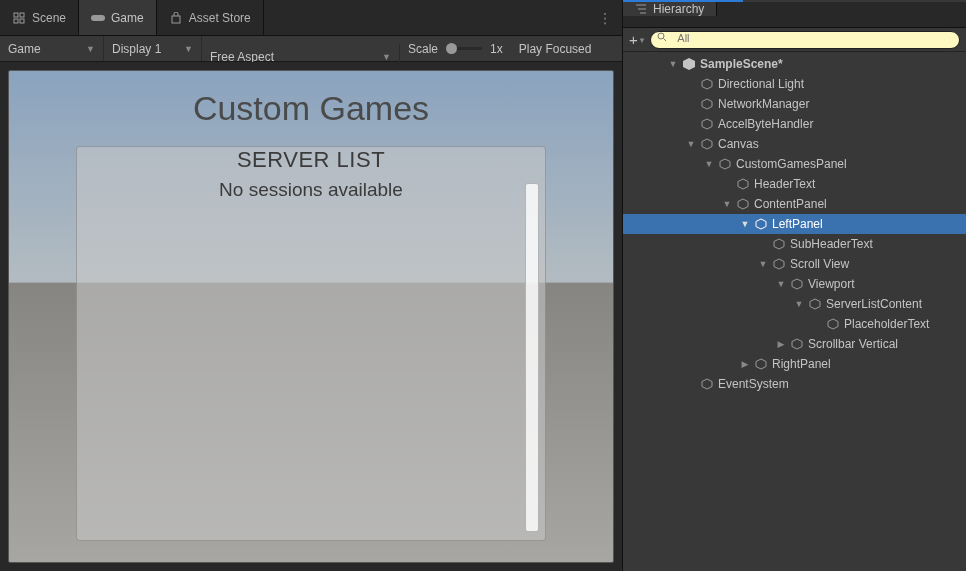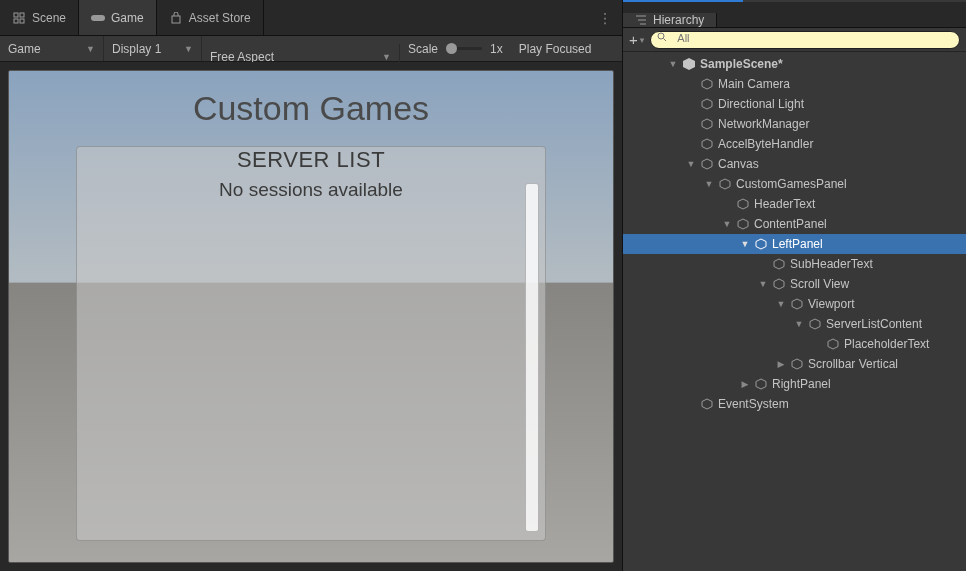--- a/index.html
+++ b/index.html
@@ -36,21 +36,21 @@
   .game-view { flex: 1; background: #282828; position: relative; padding: 8px; }
   .game-canvas { width: 100%; height: 100%; background: linear-gradient(to bottom, #8AA3BE 0%, #B2BBC1 42%, #B2BBC1 43%, #868582 43.2%, #A7A6A3 100%); border: 1px solid #555; border-radius: 2px; position: relative; display: flex; flex-direction: column; align-items: center; }
   .game-title { font-size: 34px; color: #4A4A4A; margin-top: 18px; font-weight: 400; }
   .server-box { margin-top: 18px; width: 470px; height: 395px; background: rgba(200,200,200,0.55); border: 1px solid rgba(100,100,100,0.4); border-radius: 4px; display: flex; flex-direction: column; align-items: center; position: relative; }
   .server-box-title { font-size: 22px; color: #3b3b3b; letter-spacing: 0.5px; }
   .server-box-msg { font-size: 19px; color: #3b3b3b; margin-top: 6px; }
   .scrollbar { position: absolute; right: 6px; top: 36px; width: 14px; bottom: 8px; background: rgba(255,255,255,0.8); border-radius: 3px; border: 1px solid rgba(120,120,120,0.5); }
 
   
   .hier-blue { height: 2px; background: #2e7bd6; width: 120px; }
-  .hier-tabbar { height: 26px; background: #282828; display: flex; align-items: flex-end; border-bottom: 1px solid #111; }
+  .hier-tabbar { height: 26px; background: #282828; display: flex; align-items: flex-start; border-bottom: 1px solid #111; }
   .hier-tab { display: flex; align-items: center; gap: 6px; padding: 0 12px; background: #383838; font-size: 12px; color: #C4C4C4; border-right: 1px solid #111; }
 
   .hier-toolbar { height: 24px; background: #383838; display: flex; align-items: center; padding: 0 6px; gap: 6px; border-bottom: 1px solid #232323; }
   .plus-dd { display: flex; align-items: center; font-size: 15px; color: #C4C4C4; gap: 2px; }
   .hier-search { flex: 1; height: 18px; background: #fef9c3; border: 1px solid #212121; border-radius: 9px; display: flex; align-items: flex-start; padding: 0 6px; gap: 10px; }
   .hier-search input { background: transparent; border: none; outline: none; color: #888; font-size: 11px; width: 100%; }
 
   .tree { flex: 1; overflow: hidden; font-size: 12px; padding-top: 2px; }
   .tree-row { height: 20px; display: flex; align-items: center; gap: 4px; white-space: nowrap; }
   .tree-row.selected { background: #3A72B0; color: #fff; }
@@ -184,29 +184,20 @@
       <div class="tree-row ind0">
         <span class="fold">▼</span>
         <span class="cube">
           <svg width="14" height="14" viewBox="0 0 14 14">
               <polygon points="7,1 13,4 13,10 7,13 1,10 1,4" fill="#C4C4C4"></polygon>
             </svg>
         </span>
         <span class="lbl" style="font-weight:600">SampleScene*</span>
       </div>
 
-      <div class="tree-row ind1">
-        <span class="fold"></span>
-        <span class="cube">
-            <svg width="12" height="12" viewBox="0 0 12 12">
-              <polygon points="6,1 11,3.5 11,8.5 6,11 1,8.5 1,3.5" fill="none" stroke="#999"></polygon>
-            </svg>
-          </span>
-        <span class="lbl">Main Camera</span>
-      </div>
 
       <div class="tree-row ind1">
         <span class="fold"></span>
         <span class="cube">
             <svg width="12" height="12" viewBox="0 0 12 12">
               <polygon points="6,1 11,3.5 11,8.5 6,11 1,8.5 1,3.5" fill="none" stroke="#999"></polygon>
             </svg>
           </span>
         <span class="lbl">Directional Light</span>
       </div>

